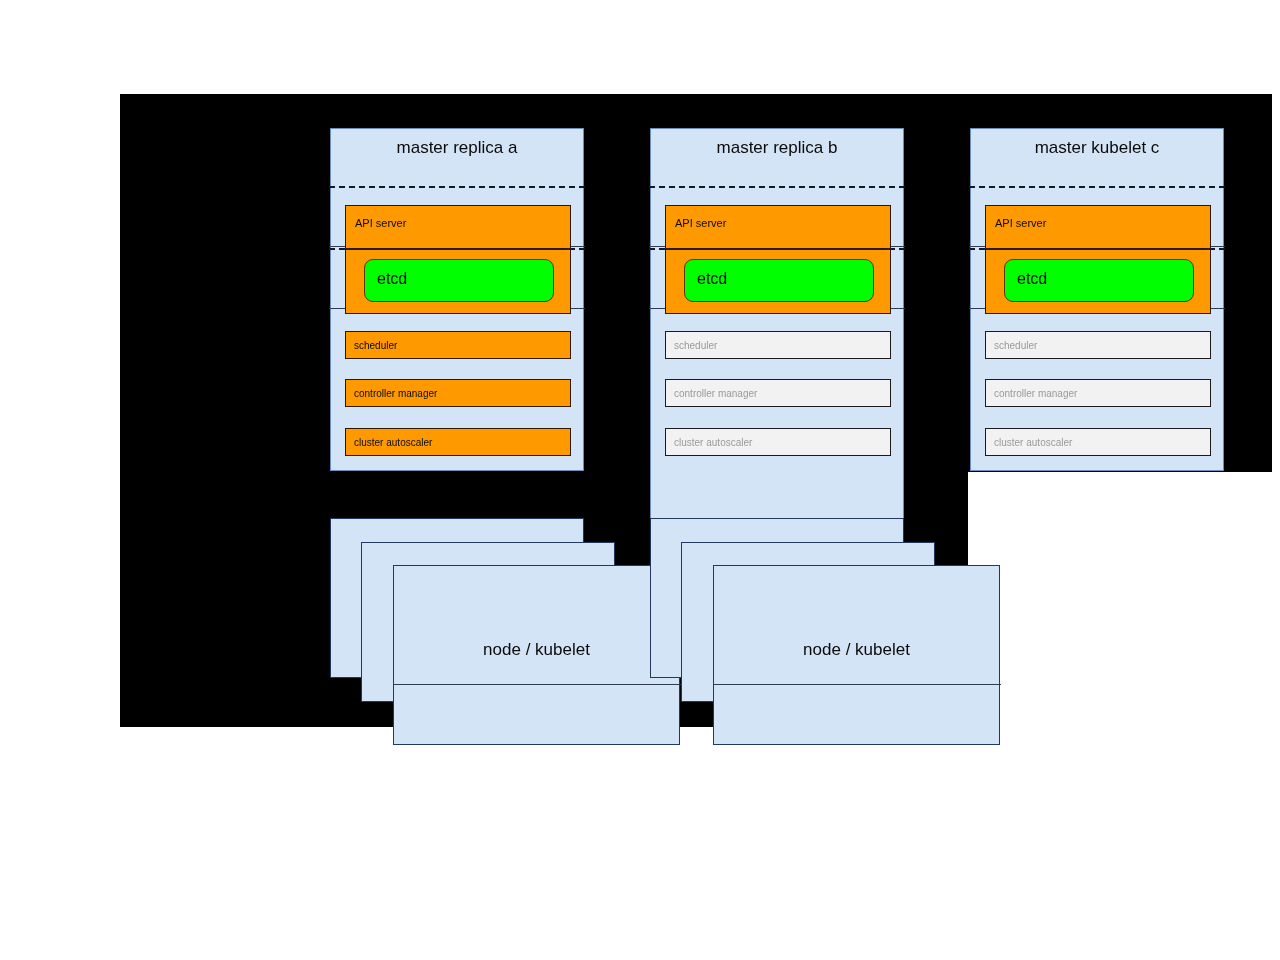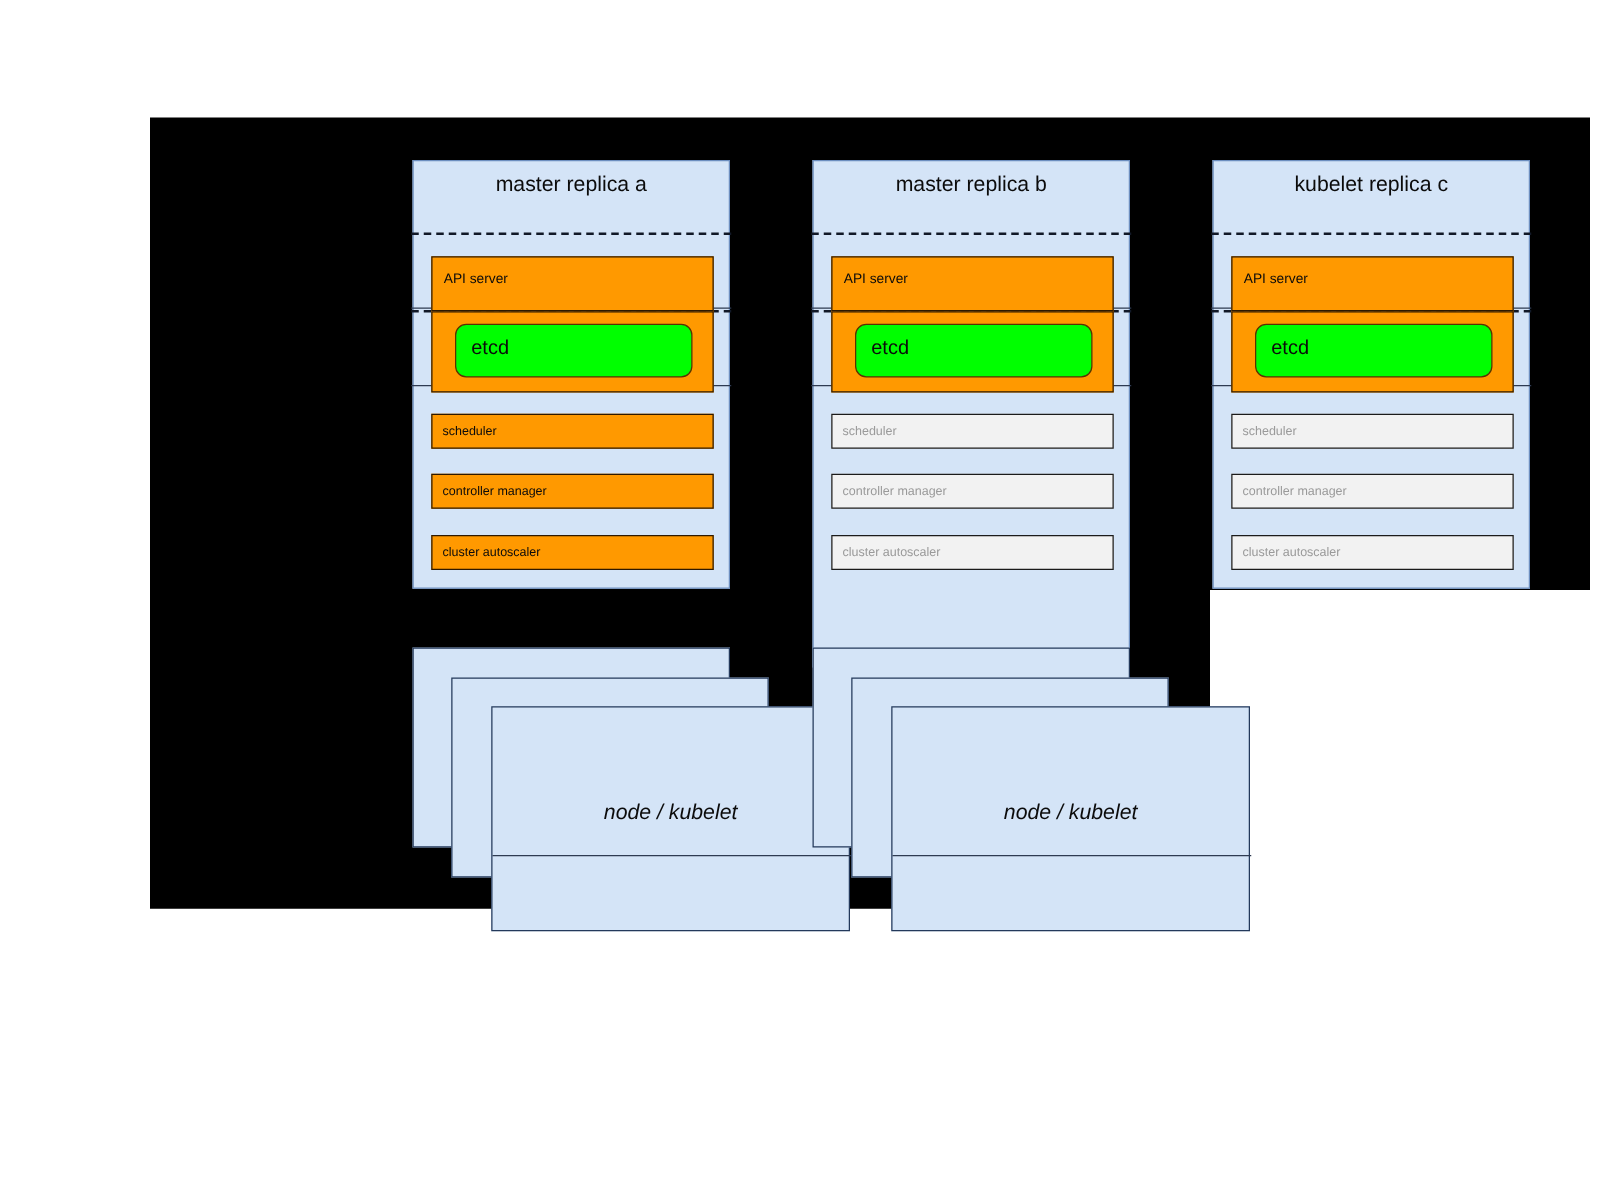--- a/index.html
+++ b/index.html
@@ -157,21 +157,20 @@
   .node-card.mid    { left: 31px; top: 24px; }
   .node-card.front  { left: 63px; top: 47px; width: 287px; height: 180px; }
 
   .node-label {
     position: absolute;
     left: 0; right: 0;
     top: 74px;
     text-align: center;
     font-size: 17px;
     color: #0b0b0b;
-    font-style: italic;
   }
   .node-hline {
     position: absolute;
     left: 0;
     top: 118px;
     width: 287px;
     border-top: 1px solid #2e3b52;
     height: 0;
   }
 </style>
@@ -234,21 +233,21 @@
     </div>
     <div class="comp inactive comp-row-2">
       <span class="comp-label">controller manager</span>
     </div>
     <div class="comp inactive comp-row-3">
       <span class="comp-label">cluster autoscaler</span>
     </div>
   </div>
 
   <div class="replica" id="replica-c">
-    <div class="replica-title">kubelet replica c</div>
+    <div class="replica-title">master kubelet c</div>
     <div class="dashed-sep sep-1"></div>
     <div class="hline hl-1"></div>
     <div class="dashed-sep sep-2"></div>
     <div class="hline hl-2"></div>
 
     <div class="apiserver">
       <span class="apiserver-label">API server</span>
     </div>
 
     <div class="etcd-wrap">

